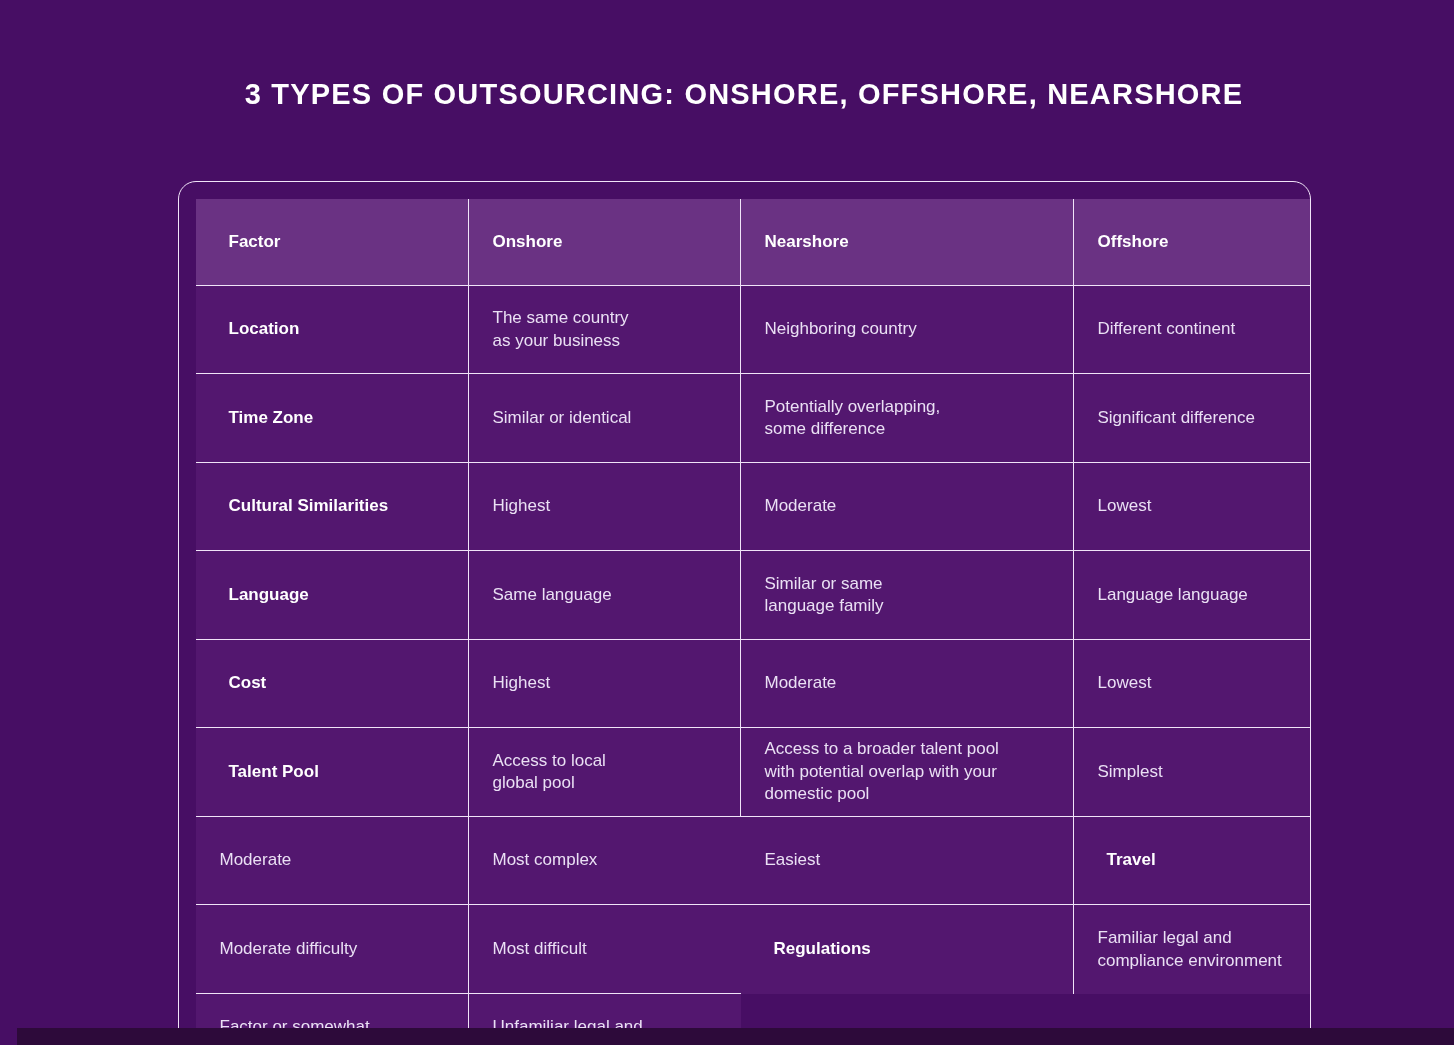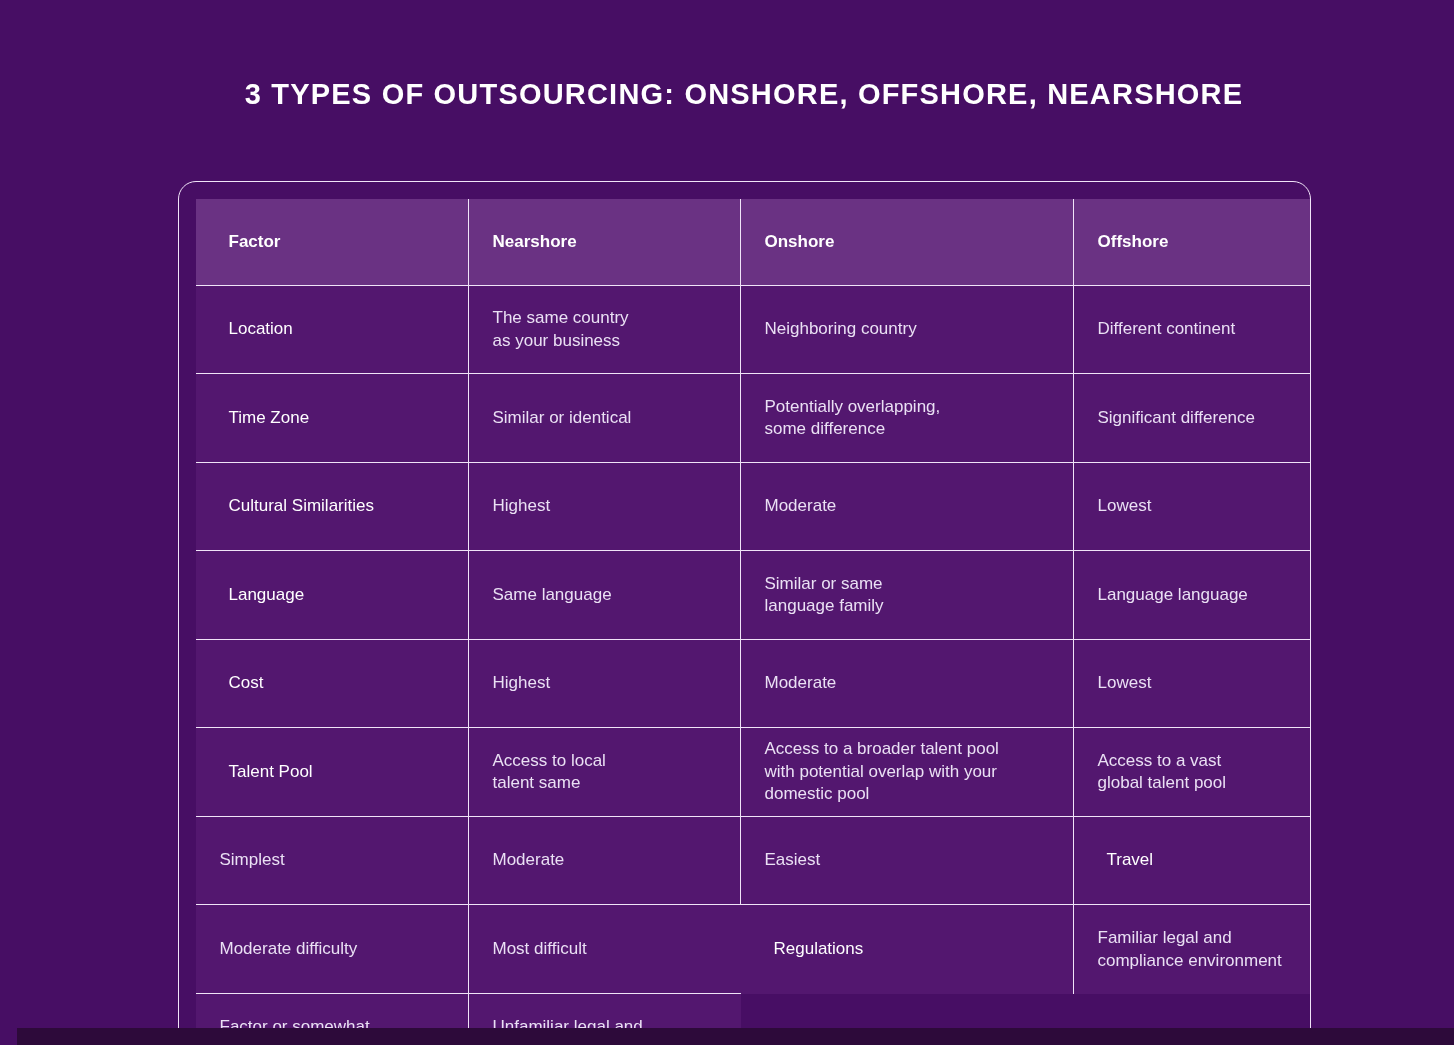--- a/index.html
+++ b/index.html
@@ -57,43 +57,43 @@
     color:#FFFFFF;
     font-weight:700;
   }
   .cell.body{
     background:var(--cell-bg);
     color:var(--data-text);
     font-weight:400;
   }
   .cell.factor{
     color:var(--factor-text);
-    font-weight:400;
+    font-weight:700;
     padding-left:33px;
     text-align:right;
   }
   .cell.th.factor-h{padding-left:33px;}
   .bottom-strip{
     position:absolute;
     left:0;bottom:0;
     width:100%;height:7px;
     background:var(--bottom-strip);
   }
 </style>
 </head>
 <body>
 
 <h1 class="page-title">3 TYPES OF OUTSOURCING: ONSHORE, OFFSHORE, NEARSHORE</h1>
 
 <div class="table-wrap">
   <div class="comparison-table">
 
     <div class="cell th factor-h">Factor</div>
+    <div class="cell th">Onshore</div>
     <div class="cell th">Nearshore</div>
-    <div class="cell th">Onshore</div>
     <div class="cell th col-last">Offshore</div>
 
     <div class="cell body factor">Location</div>
     <div class="cell body">The same country
 as your business</div>
     <div class="cell body">Neighboring country</div>
     <div class="cell body col-last">Different continent</div>
 
     <div class="cell body factor">Time Zone</div>
     <div class="cell body">Similar or identical</div>
@@ -112,29 +112,28 @@
 language family</div>
     <div class="cell body col-last">Language language</div>
 
     <div class="cell body factor">Cost</div>
     <div class="cell body">Highest</div>
     <div class="cell body">Moderate</div>
     <div class="cell body col-last">Lowest</div>
 
     <div class="cell body factor">Talent Pool</div>
     <div class="cell body">Access to local
-talent same</div>
+global pool</div>
     <div class="cell body">Access to a broader talent pool
 with potential overlap with your
 domestic pool</div>
-    <div class="cell body col-last">Access to a vast
-global talent pool</div>
 
     <div class="cell body">Simplest</div>
     <div class="cell body">Moderate</div>
+    <div class="cell body col-last">Most complex</div>
 
     <div class="cell body">Easiest</div>
     <div class="cell body factor">Travel</div>
     <div class="cell body">Moderate difficulty</div>
     <div class="cell body col-last">Most difficult</div>
 
     <div class="cell body factor row-last">Regulations</div>
     <div class="cell body row-last">Familiar legal and
 compliance environment</div>
     <div class="cell body row-last">Factor or somewhat

